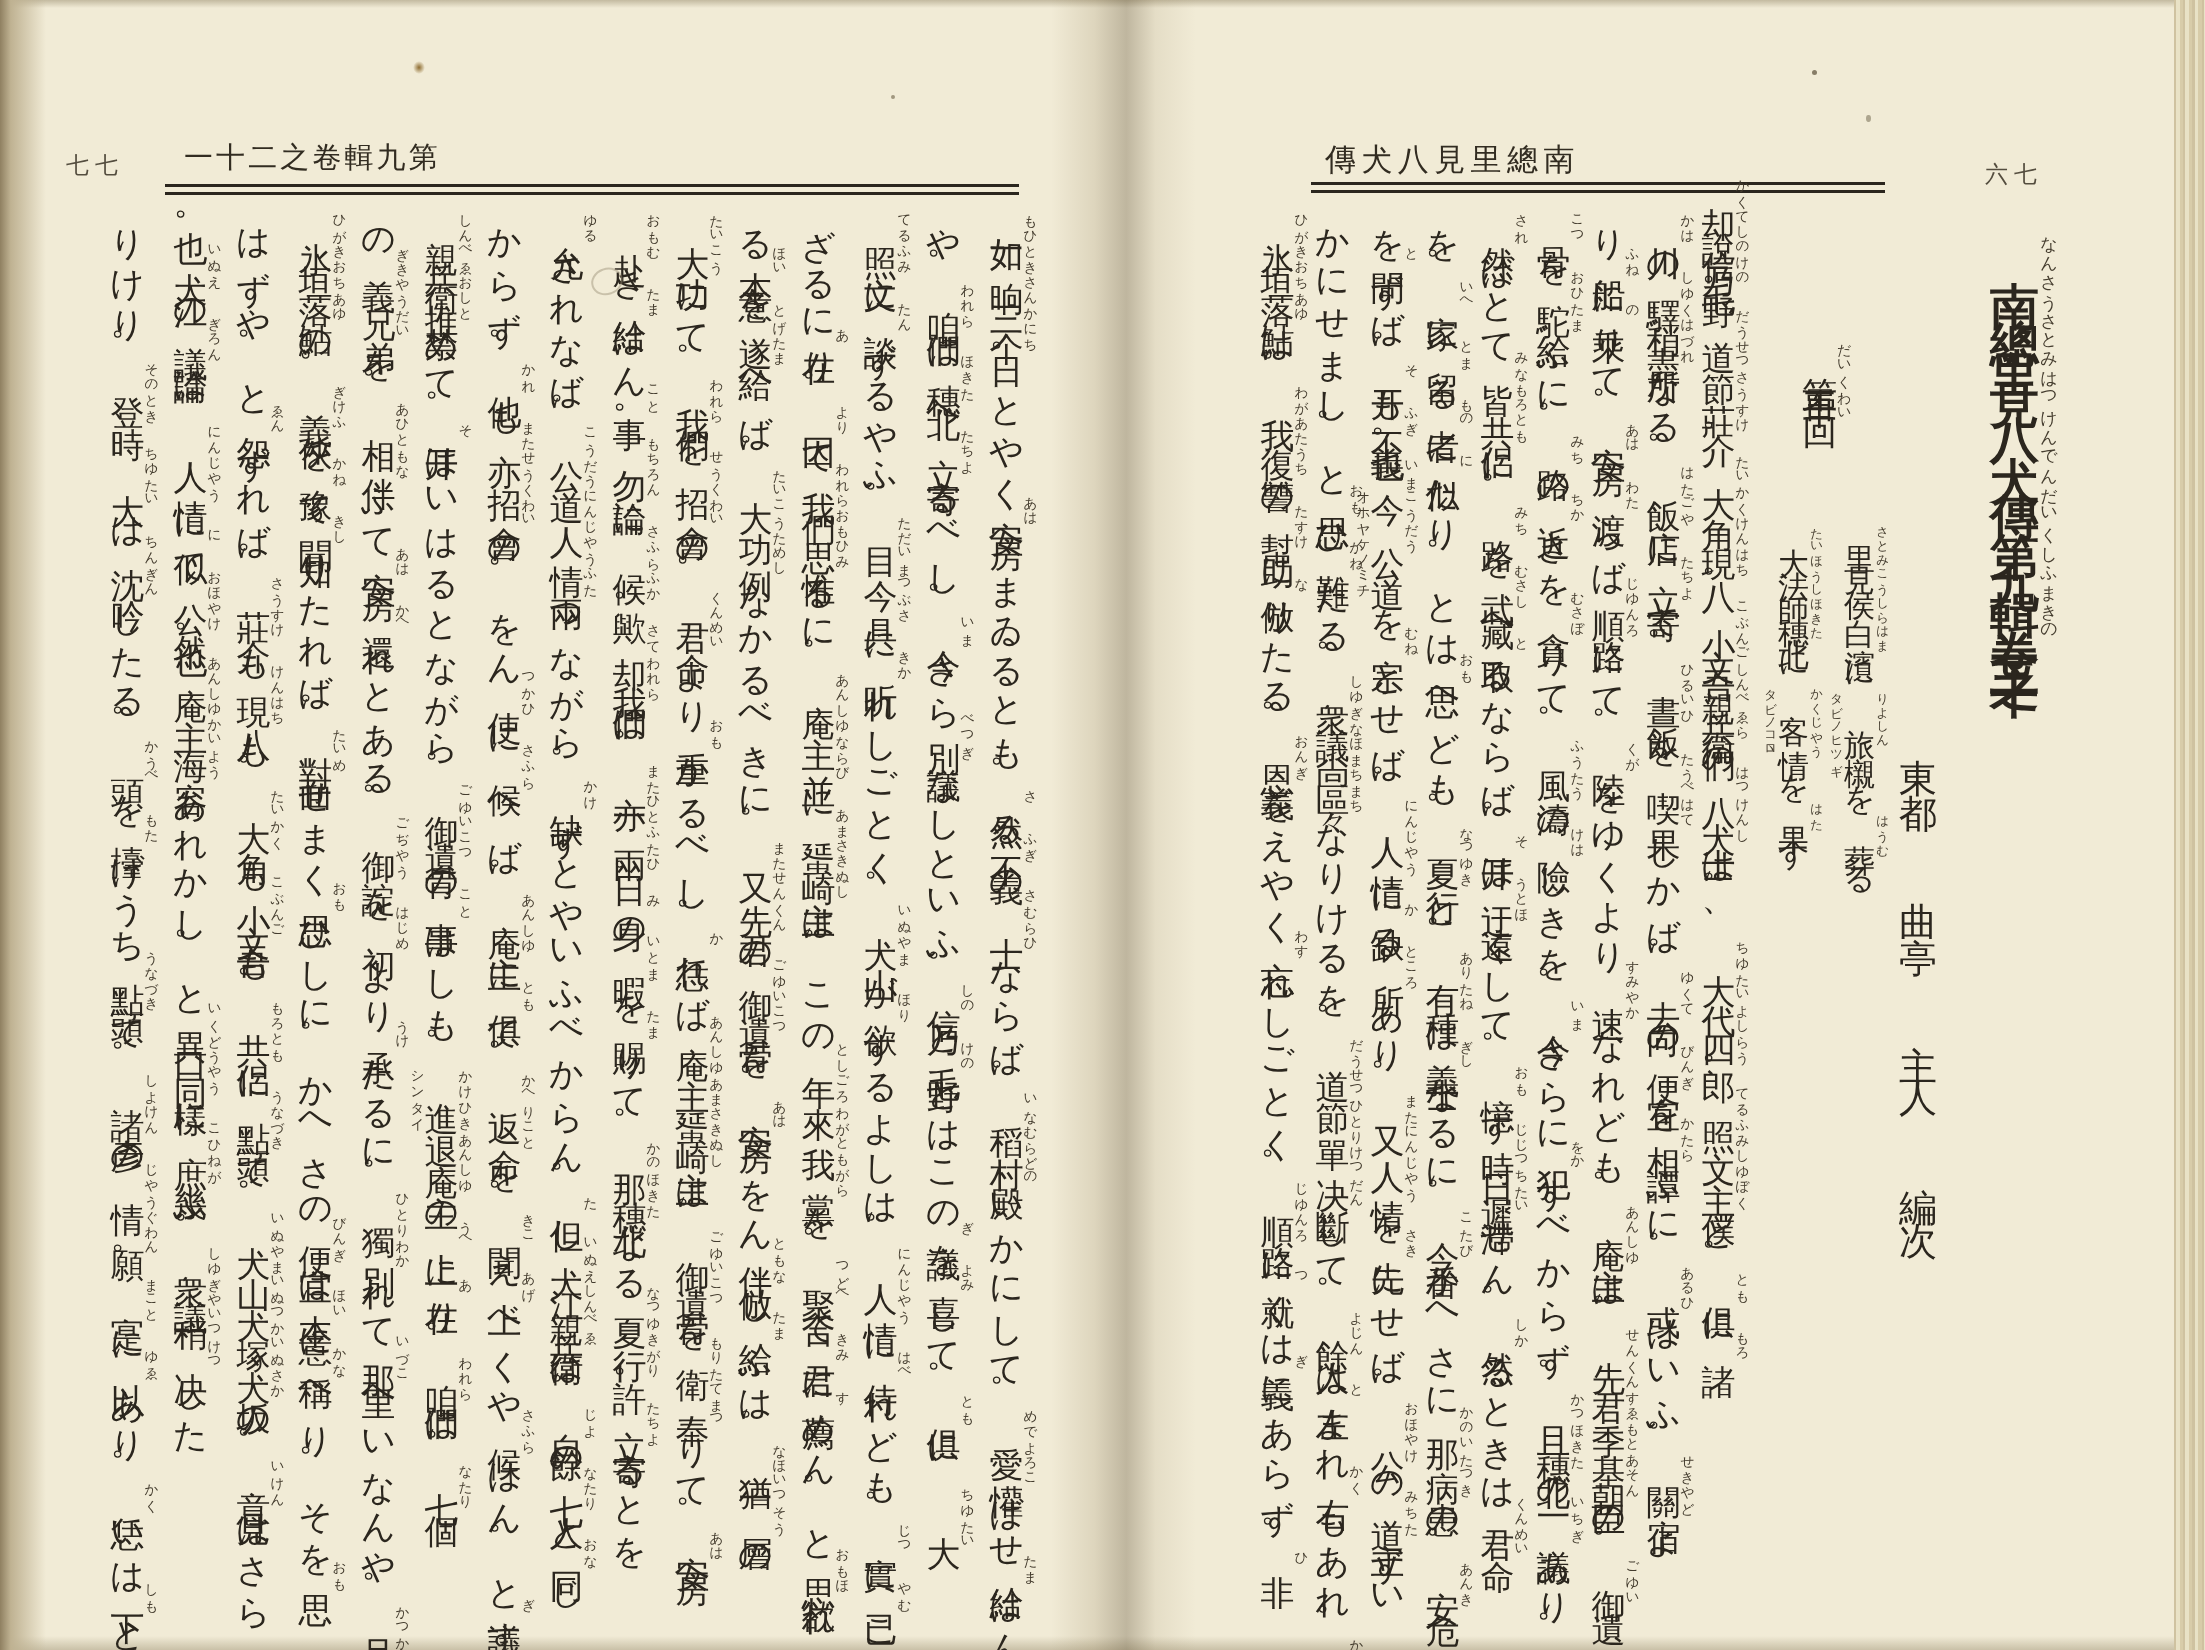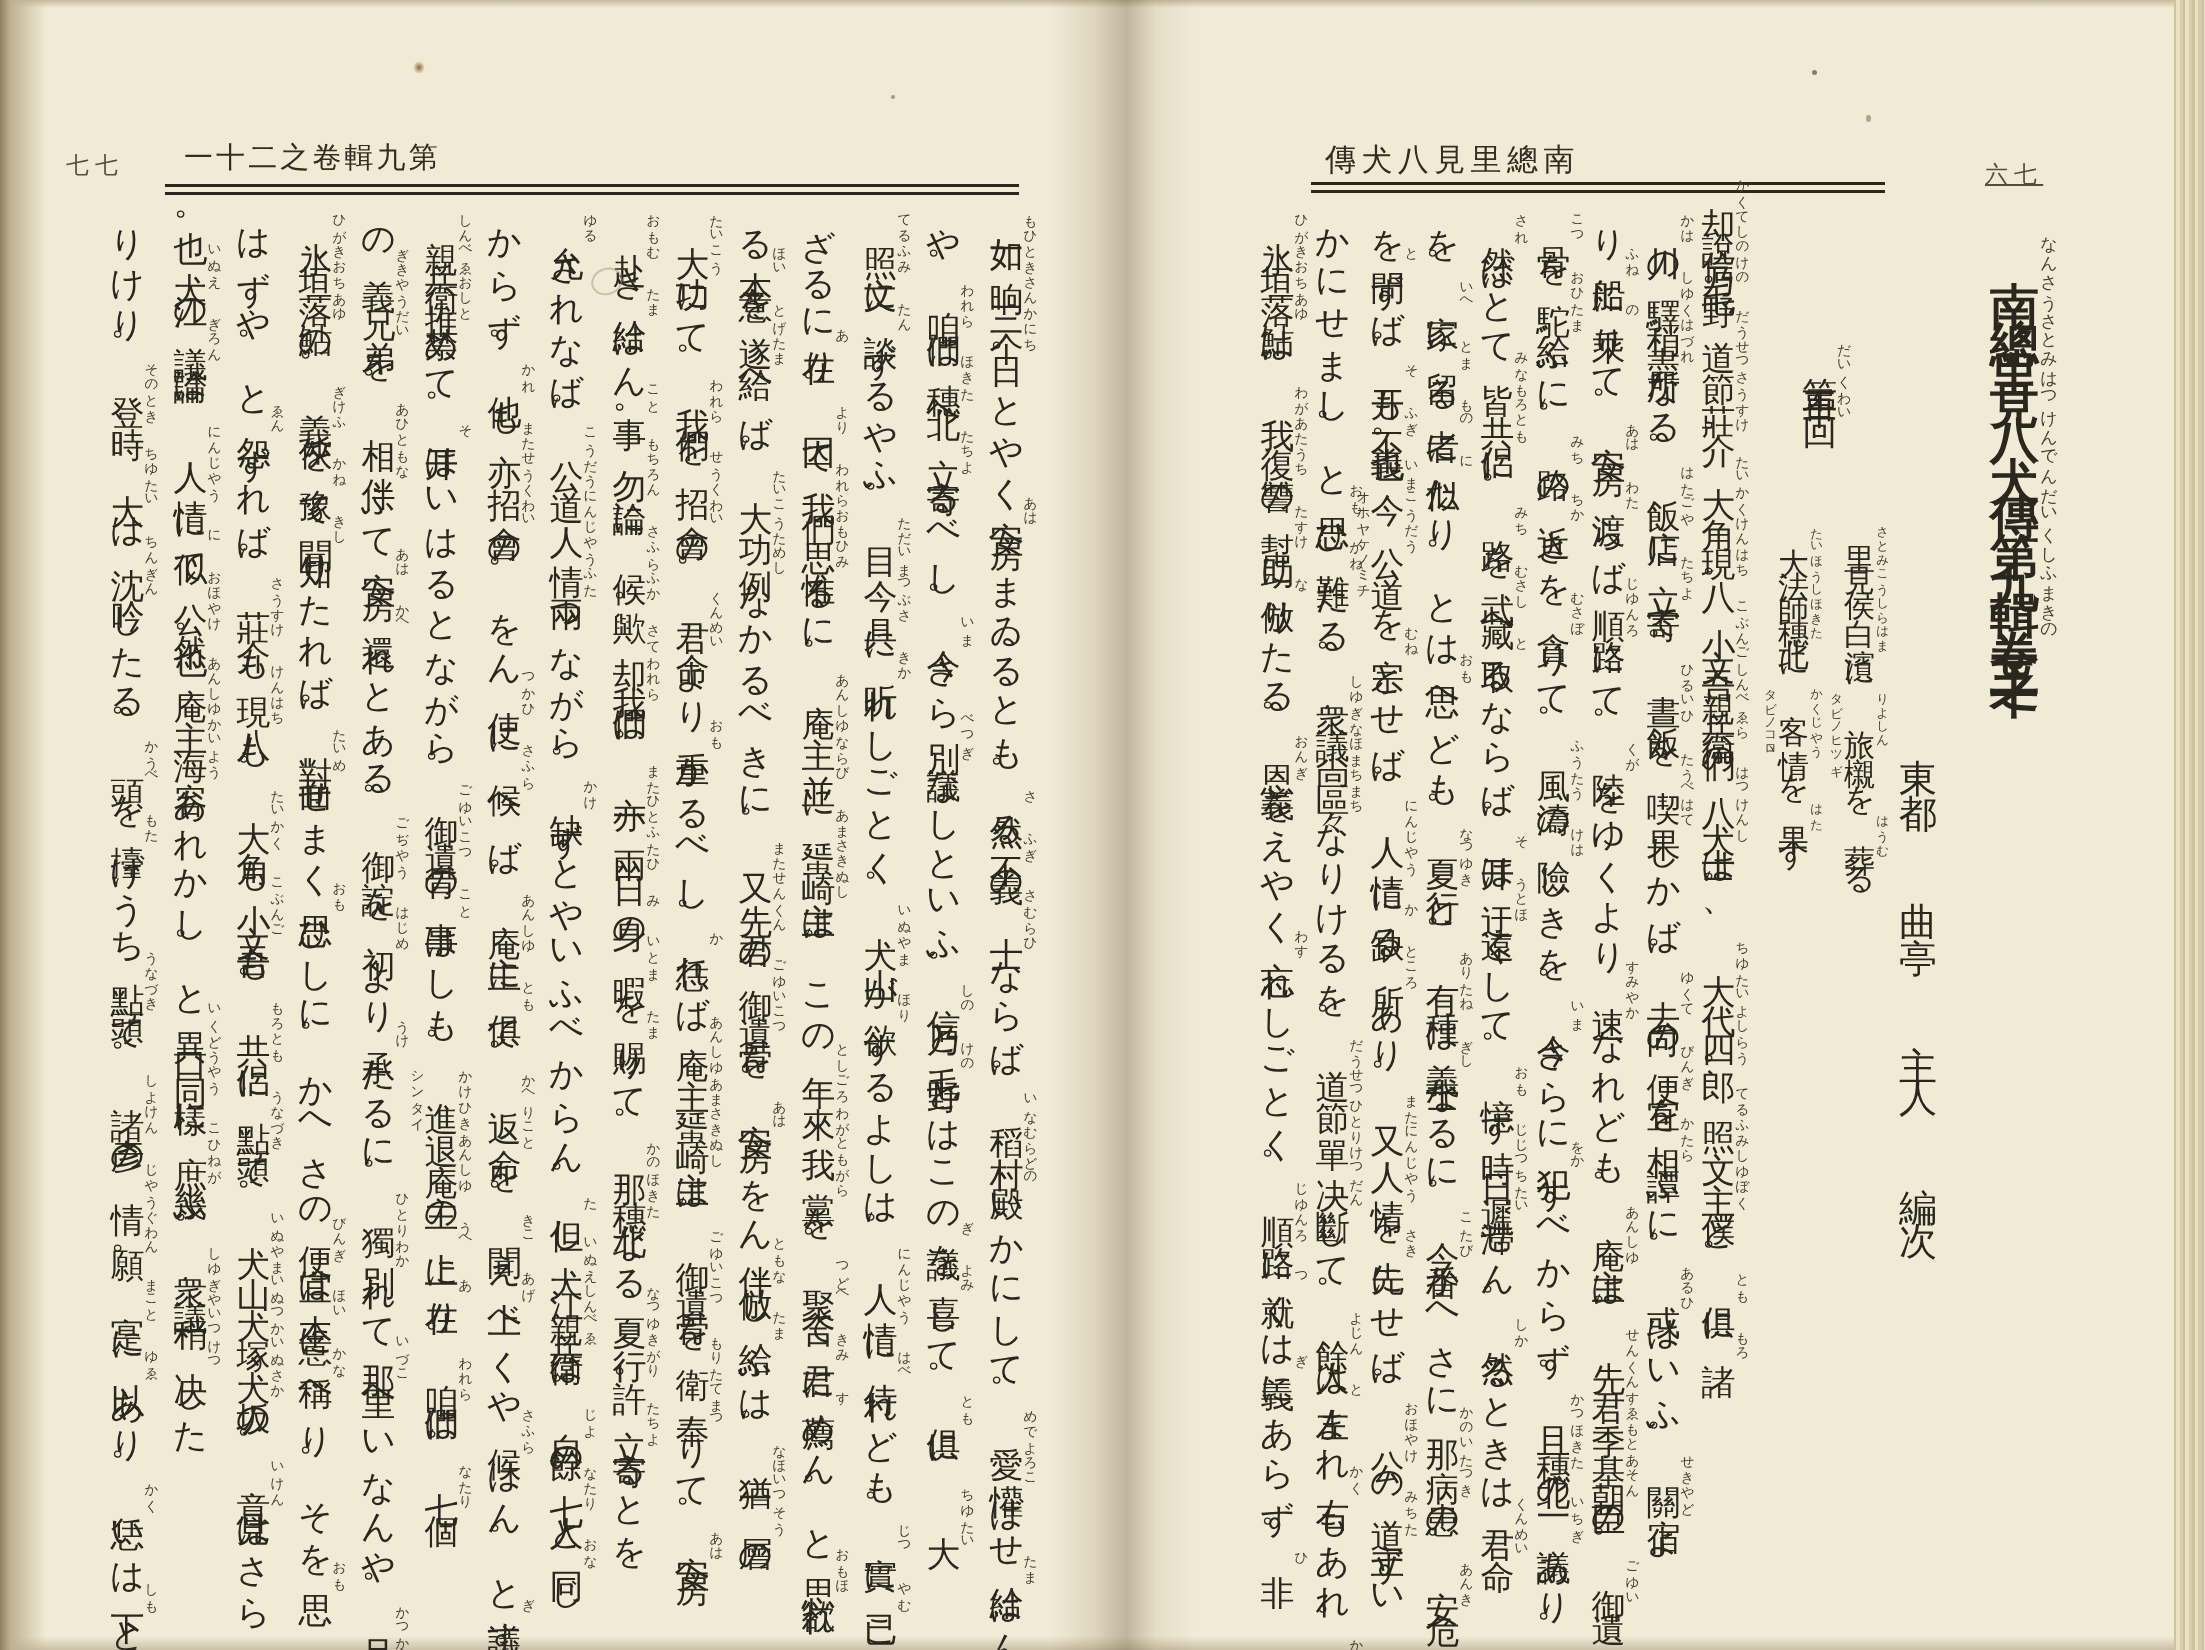--- a/index.html
+++ b/index.html
@@ -75,21 +75,21 @@
         <div class="tcol" style="right: 565px;"><ruby>親兵衛<rt>しんべゑ</rt></ruby><ruby>推禁<rt>おしとゞ</rt></ruby>めて。<ruby>开<rt>そ</rt></ruby>はいはるゝとながら。<ruby>御遺骨<rt>ごゆいこつ</rt></ruby>の<ruby>事<rt>こと</rt></ruby>はしも。<ruby class="gl"><ruby>進退<rt>かけひき</rt></ruby><rt>シンタイ</rt></ruby><ruby>庵主<rt>あんしゆ</rt></ruby>の<ruby>上<rt>うへ</rt></ruby>に<ruby>在<rt>あ</rt></ruby>り。<ruby>咱們<rt>われら</rt></ruby>は。<ruby>七個<rt>なゝたり</rt></ruby></div>
         <div class="tcol" style="right: 628px;">の<ruby>義兄弟<rt>ぎきやうだい</rt></ruby>を。<ruby>相伴<rt>あひともな</rt></ruby>ふて<ruby>安房<rt>あは</rt></ruby>へ<ruby>還<rt>かへ</rt></ruby>れとある。<ruby>御諚<rt>ごぢやう</rt></ruby>を<ruby>初<rt>はじめ</rt></ruby>より<ruby>承<rt>うけ</rt></ruby>たるに。<ruby>獨別<rt>ひとりわか</rt></ruby>れて<ruby>那里<rt>いづこ</rt></ruby>へいなんや。<ruby>且<rt>かつ</rt></ruby><ruby>那<rt>かの</rt></ruby></div>
         <div class="tcol" style="right: 691px;"><ruby>氷垣<rt>ひがき</rt></ruby><ruby>落鮎<rt>おちあゆ</rt></ruby>の。<ruby>義俠<rt>ぎけふ</rt></ruby>を<ruby>豫<rt>かね</rt></ruby>て<ruby>聞知<rt>きゝし</rt></ruby>りたれば。<ruby>對面<rt>たいめ</rt></ruby>せまく<ruby>思<rt>おも</rt></ruby>ひしに。かへさの<ruby>便宜<rt>びんぎ</rt></ruby>は<ruby>本意<rt>ほい</rt></ruby>に<ruby>稱<rt>かな</rt></ruby>へり。そを<ruby>思<rt>おも</rt></ruby></div>
         <div class="tcol" style="right: 753px;">はずや。と<ruby>怨<rt>ゑん</rt></ruby>ずれば。<ruby>莊介<rt>さうすけ</rt></ruby>も<ruby>現八<rt>けんはち</rt></ruby>も。<ruby>大角<rt>たいかく</rt></ruby>も<ruby>小文吾<rt>こぶんご</rt></ruby>も。<ruby>共侶<rt>もろとも</rt></ruby>に<ruby>點頭<rt>うなづき</rt></ruby>て。<ruby>犬山<rt>いぬやま</rt></ruby><ruby>犬塚<rt>いぬつか</rt></ruby><ruby>犬坂<rt>いぬさか</rt></ruby>の。<ruby>意見<rt>いけん</rt></ruby>はさら</div>
         <div class="tcol" style="right: 816px;">也。<ruby>犬江<rt>いぬえ</rt></ruby>の<ruby>議論<rt>ぎろん</rt></ruby>は。<ruby>人情<rt>にんじやう</rt></ruby>に<ruby>似<rt>に</rt></ruby>て<ruby>公然<rt>おほやけ</rt></ruby>也。<ruby>庵主<rt>あんしゆ</rt></ruby><ruby>海容<rt>かいよう</rt></ruby>あれかし。と<ruby>異口同樣<rt>いくどうやう</rt></ruby>に<ruby>庶幾<rt>こひねが</rt></ruby>ふ。<ruby>衆議<rt>しゆぎ</rt></ruby><ruby>稍<rt>やゝ</rt></ruby><ruby>一决<rt>いつけつ</rt></ruby>した</div>
         <div class="tcol" style="right: 879px;">りけり。<ruby>登時<rt>そのとき</rt></ruby>、<ruby>大<rt>ちゆたい</rt></ruby>は<ruby>沈吟<rt>ちんぎん</rt></ruby>したる。<ruby>頭<rt>かうべ</rt></ruby>を<ruby>擡<rt>もた</rt></ruby>げうち<ruby>點頭<rt>うなづき</rt></ruby>て。<ruby>諸彥<rt>しよけん</rt></ruby>の<ruby>情願<rt>じやうぐわん</rt></ruby>。<ruby>寔<rt>まこと</rt></ruby>に<ruby>以<rt>ゆゑ</rt></ruby>あり。<ruby>恁<rt>かく</rt></ruby>いはゞ<ruby>下<rt>しも</rt></ruby>とし</div>
       </div>
   </div>
 
   <div>
-    <div class="pagenum" style="left:1985px;top:159px;text-decoration:underline;">六七</div>
+    <div class="pagenum" style="left:1985px;top:159px;">六七</div>
     <div class="runhead" style="left:1325px;top:139px;text-align:right;">傳犬八見里總南</div>
     <div class="rule2" style="left:1311px;top:182px;width:574px;"></div>
 
     <div class="vert title-col"><ruby>南總<rt>なんさう</rt></ruby><ruby>里見<rt>さとみ</rt></ruby><ruby>八犬傳<rt>はつけんでん</rt></ruby><ruby>第<rt>だい</rt></ruby><ruby>九<rt>く</rt></ruby><ruby>輯<rt>しふ</rt></ruby><ruby>卷<rt>まき</rt></ruby><ruby>之<rt>の</rt></ruby>二十一</div>
 
     <div class="vert author-col">東都　曲亭　主人　編次</div>
 
     <div class="vert chapter-col"><ruby>第<rt>だい</rt></ruby>百三十<ruby>回<rt>くわい</rt></ruby></div>
     <div class="vert sub-col sub-right"><ruby>里見<rt>さとみ</rt></ruby><ruby>侯<rt>こう</rt></ruby><ruby>白濱<rt>しらはま</rt></ruby>に<ruby class="gl"><ruby>旅櫬<rt>りよしん</rt></ruby><rt>タビノヒツギ</rt></ruby>を<ruby>葬<rt>はうむ</rt></ruby>る</div>
     <div class="vert sub-col sub-left"><ruby>大法師<rt>たいほうし</rt></ruby><ruby>穗北<rt>ほきた</rt></ruby>に<ruby class="gl"><ruby>客情<rt>かくじやう</rt></ruby><rt>タビノコヽロ</rt></ruby>を<ruby>果<rt>はた</rt></ruby>す</div>

